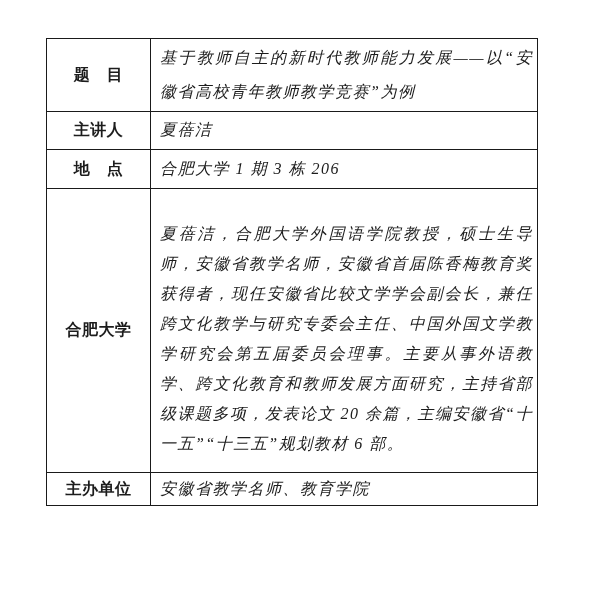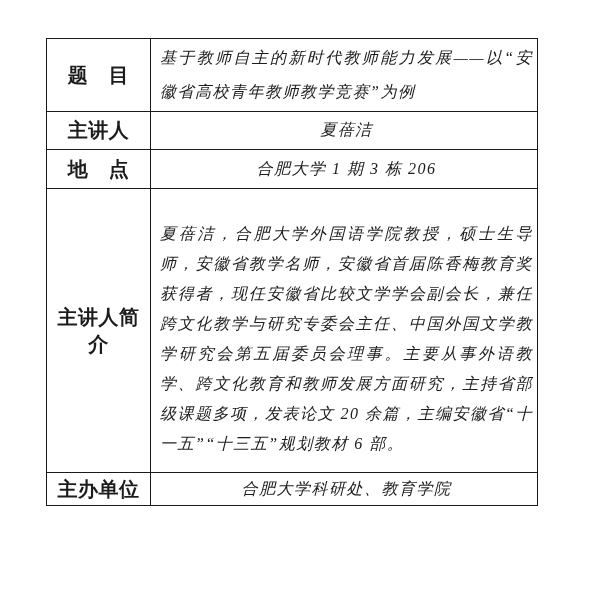--- a/index.html
+++ b/index.html
@@ -29,21 +29,21 @@
     border: 1px solid #1a1a1a;
     color: #1c1c1c;
     overflow: hidden;
   }
   td.label-cell {
     width: 104px;
     text-align: center;
     vertical-align: middle;
     font-family: "Liberation Sans", sans-serif;
     font-weight: 700;
-    font-size: 20px;
+    font-size: 16px;
     letter-spacing: 0.5px;
     padding: 0 2px;
   }
   td.value-cell {
     width: 387px;
     vertical-align: middle;
     font-family: "Liberation Serif", serif;
     font-style: italic;            
     font-size: 16px;
     letter-spacing: 1.5px;
@@ -52,43 +52,43 @@
     text-justify: inter-ideograph;
   }
   tr.row-title   td { height: 58px; }
   tr.row-title   td.value-cell { line-height: 34px; }
   tr.row-speaker td { height: 38px; font-family: Liberation Serif, serif; }
   tr.row-time    td { height: 38px; }
   tr.row-place   td { height: 39px; text-align: center; }
   tr.row-bio     td { height: 284px; }
   tr.row-bio     td.value-cell { line-height: 30px; padding-top: 16px; padding-bottom: 0; }
   tr.row-org     td { height: 33px; }
-  td.value-cell.single { white-space: nowrap; text-align: center; }
+  td.value-cell.single { white-space: nowrap; text-align: left; }
 </style>
 </head>
 <body>
 
 <div class="page">
   <table class="info-table">
     <tbody>
       <tr class="row-title">
         <td class="label-cell">题　目</td>
         <td class="value-cell">基于教师自主的新时代教师能力发展——以“安徽省高校青年教师教学竞赛”为例</td>
       </tr>
       <tr class="row-speaker">
         <td class="label-cell">主讲人</td>
         <td class="value-cell single">夏蓓洁</td>
       </tr>
       <tr class="row-place">
         <td class="label-cell">地　点</td>
         <td class="value-cell single">合肥大学 1 期 3 栋 206</td>
       </tr>
       <tr class="row-bio">
-        <td class="label-cell">主讲人简介</td>
+        <td class="label-cell">合肥大学</td>
         <td class="value-cell">夏蓓洁，合肥大学外国语学院教授，硕士生导师，安徽省教学名师，安徽省首届陈香梅教育奖获得者，现任安徽省比较文学学会副会长，兼任跨文化教学与研究专委会主任、中国外国文学教学研究会第五届委员会理事。主要从事外语教学、跨文化教育和教师发展方面研究，主持省部级课题多项，发表论文 20 余篇，主编安徽省“十一五”“十三五”规划教材 6 部。</td>
       </tr>
       <tr class="row-org">
         <td class="label-cell">主办单位</td>
-        <td class="value-cell single">合肥大学科研处、教育学院</td>
+        <td class="value-cell single">安徽省教学名师、教育学院</td>
       </tr>
     </tbody>
   </table>
 </div>
 
 </body></html>

